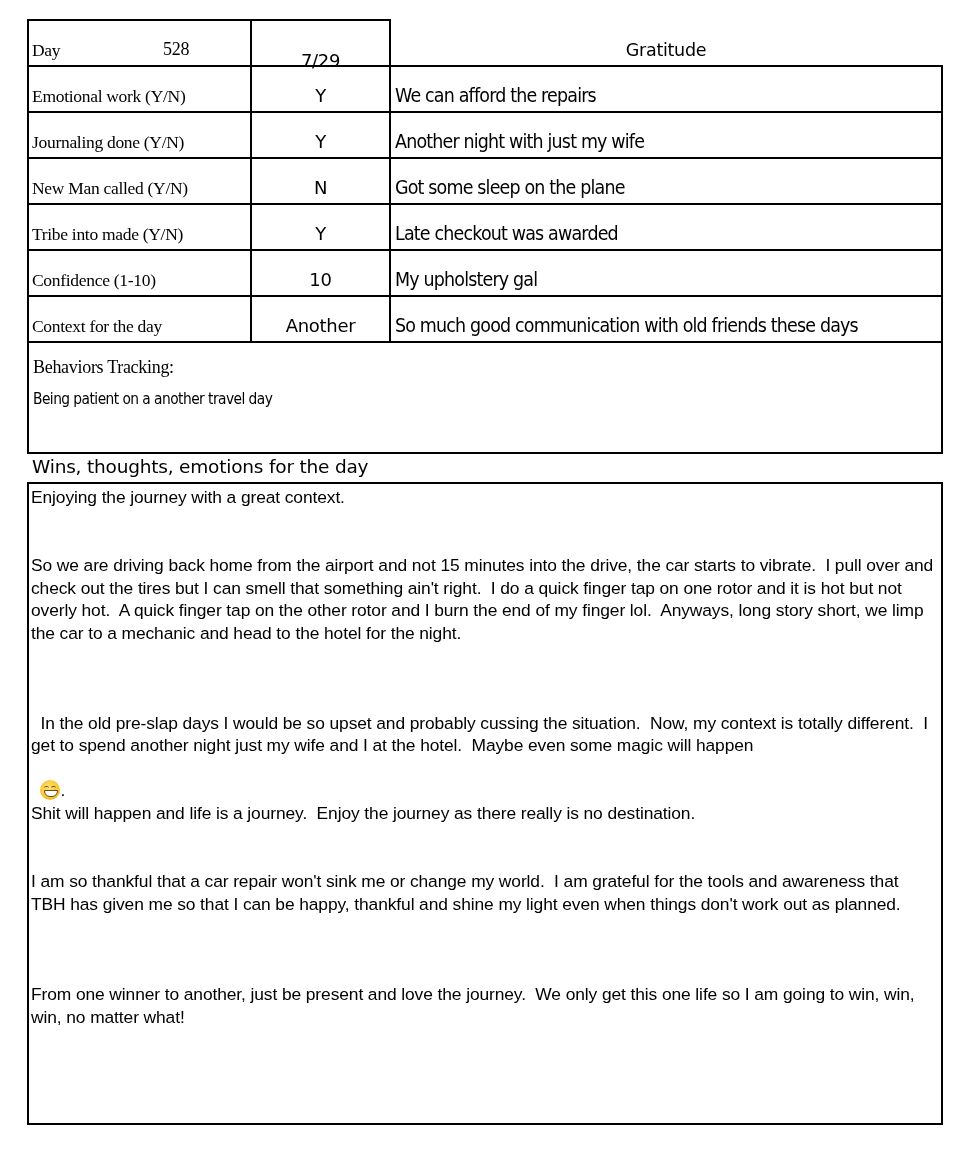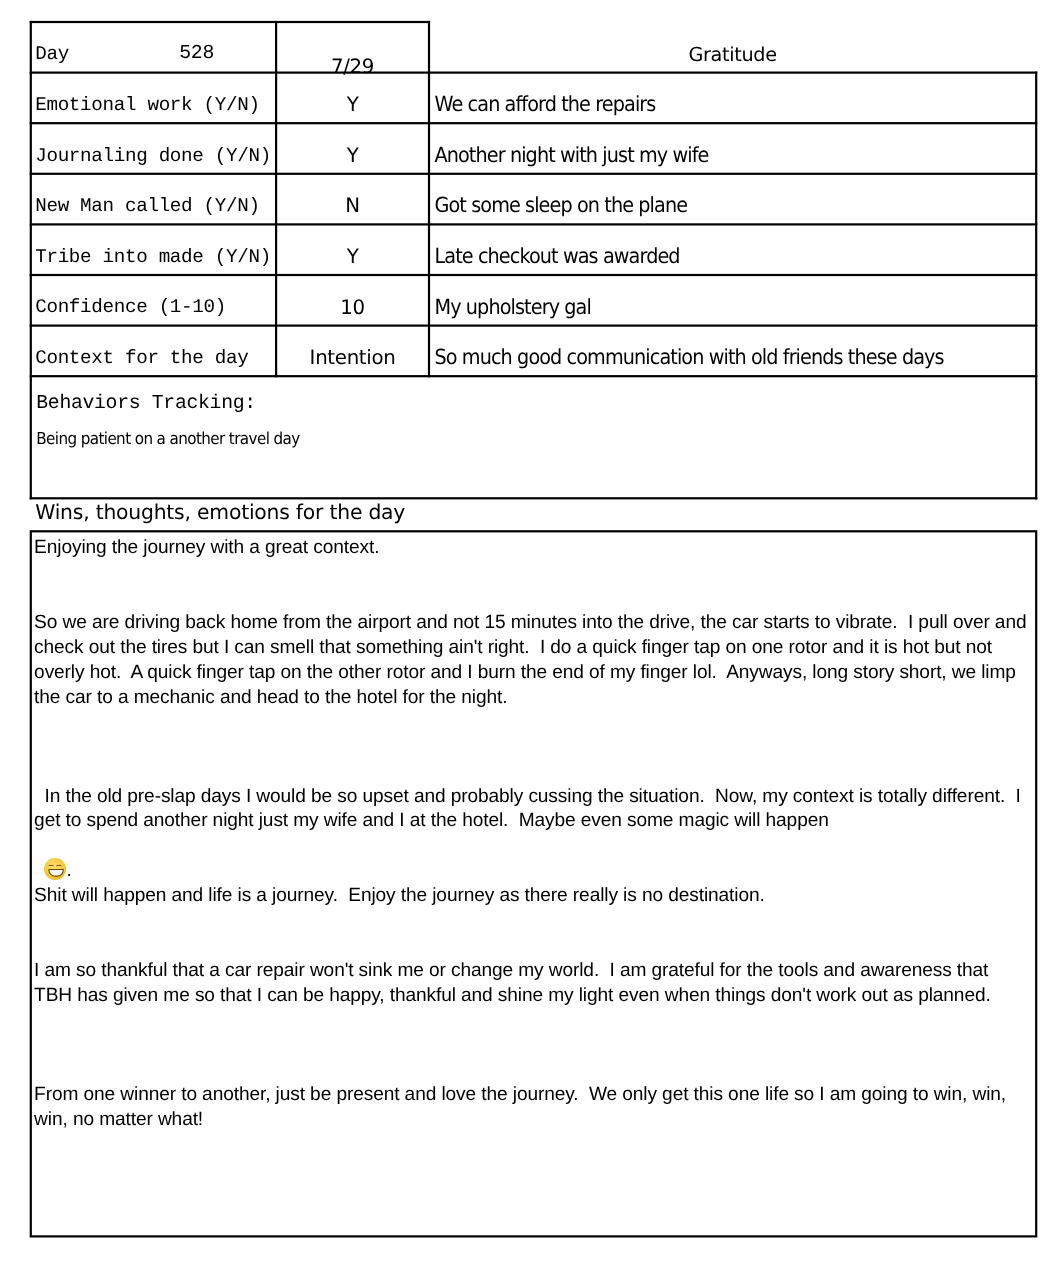--- a/index.html
+++ b/index.html
@@ -1,20 +1,20 @@
 <!DOCTYPE html>
 <html><head>
   <meta charset="utf-8">
   <style>
     html, body { margin: 0; padding: 0; background: #ffffff; }
     body { width: 966px; height: 1151px; position: relative; overflow: hidden; color: #000; }
     .abs { position: absolute; box-sizing: border-box; }
     .line { position: absolute; background: #000; }
     .cell-text { position: absolute; white-space: nowrap; }
-    .label { font-family: Liberation Mono, monospace; font-size: 17.5px; letter-spacing: -0.3px; }
+    .label { font-family: Liberation Serif, serif; font-size: 17.5px; letter-spacing: -0.3px; }
     .val { font-family: "DejaVu Sans", sans-serif; font-size: 18px; text-align: center; letter-spacing: -0.3px; }
     .grat { font-family: "DejaVu Sans", sans-serif; font-size: 19px; letter-spacing: -0.9px; transform-origin: left center; transform: scaleX(0.92); }
     .body-text { font-family: "Liberation Sans", sans-serif; font-size: 17.4px; line-height: 22.6px; letter-spacing: -0.1px; }
     .para { position: absolute; left: 31px; width: 905px; white-space: pre-wrap; }
     .emoji { display: inline-block; width: 20px; height: 20px; border-radius: 50%;
       background: radial-gradient(circle at 45% 40%, #ffe27a 0%, #f7c42f 60%, #e0a21a 100%);
       position: relative; vertical-align: -4px; }
     .emoji .eye { position: absolute; top: 6px; width: 5px; height: 3px; border-top: 1.5px solid #6b4a12; border-radius: 50% 50% 0 0; }
     .emoji .mouth { position: absolute; left: 4px; top: 10px; width: 12px; height: 5px; background: #fff; border: 1px solid #6b4a12; border-radius: 0 0 6px 6px; }
   </style>
@@ -58,21 +58,21 @@
 
   <div class="cell-text label" style="left:32px;top:224px;">Tribe into made (Y/N)</div>
   <div class="cell-text val" style="left:252px;width:137px;top:223px;">Y</div>
   <div class="cell-text grat" style="left:395px;top:222px;">Late checkout was awarded</div>
 
   <div class="cell-text label" style="left:32px;top:270px;">Confidence (1-10)</div>
   <div class="cell-text val" style="left:252px;width:137px;top:269px;">10</div>
   <div class="cell-text grat" style="left:395px;top:268px;">My upholstery gal</div>
 
   <div class="cell-text label" style="left:32px;top:316px;">Context for the day</div>
-  <div class="cell-text val" style="left:252px;width:137px;top:315px;">Intention</div>
+  <div class="cell-text val" style="left:252px;width:137px;top:315px;">Another</div>
   <div class="cell-text grat" style="left:395px;top:314px;">So much good communication with old friends these days</div>
 
   <div class="cell-text label" style="left:33px;top:357px;font-size:18px;">Behaviors Tracking:</div>
   <div class="cell-text" style="left:33px;top:390px;font-family:'DejaVu Sans',sans-serif;font-size:15px;letter-spacing:-0.6px;transform-origin:left center;transform:scaleX(0.92);">Being patient on a another travel day</div>
 </div>
 
 <div class="cell-text" style="left:32px;top:456px;font-family:'DejaVu Sans',sans-serif;font-size:18.5px;letter-spacing:-0.2px;">Wins, thoughts, emotions for the day</div>
 
 <div class="abs" style="left:27px;top:482px;width:916px;height:643px;border:2px solid #000;"></div>
 

